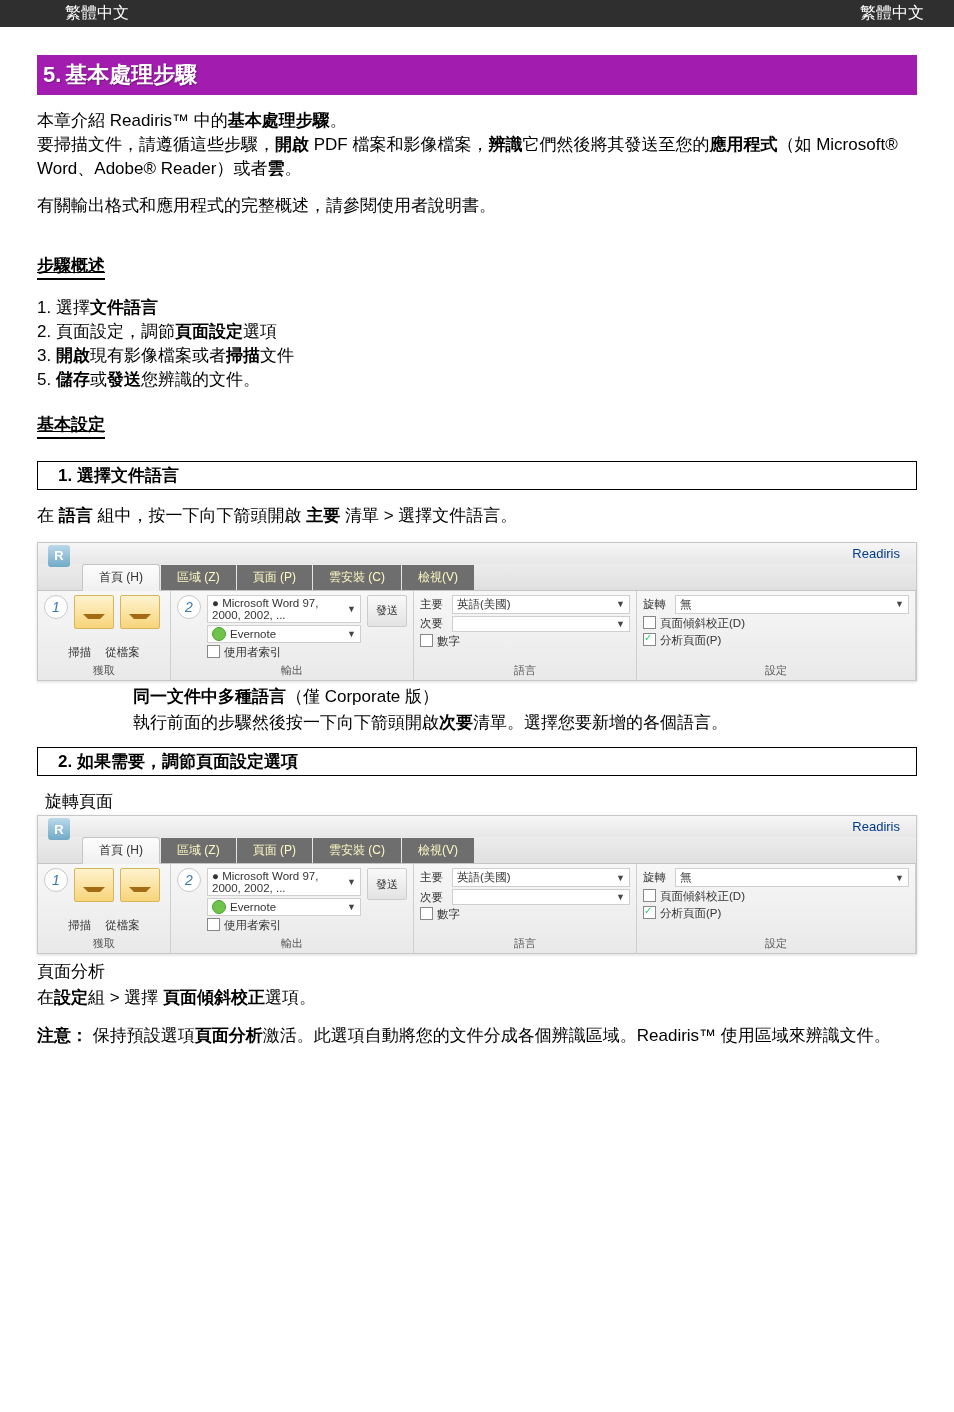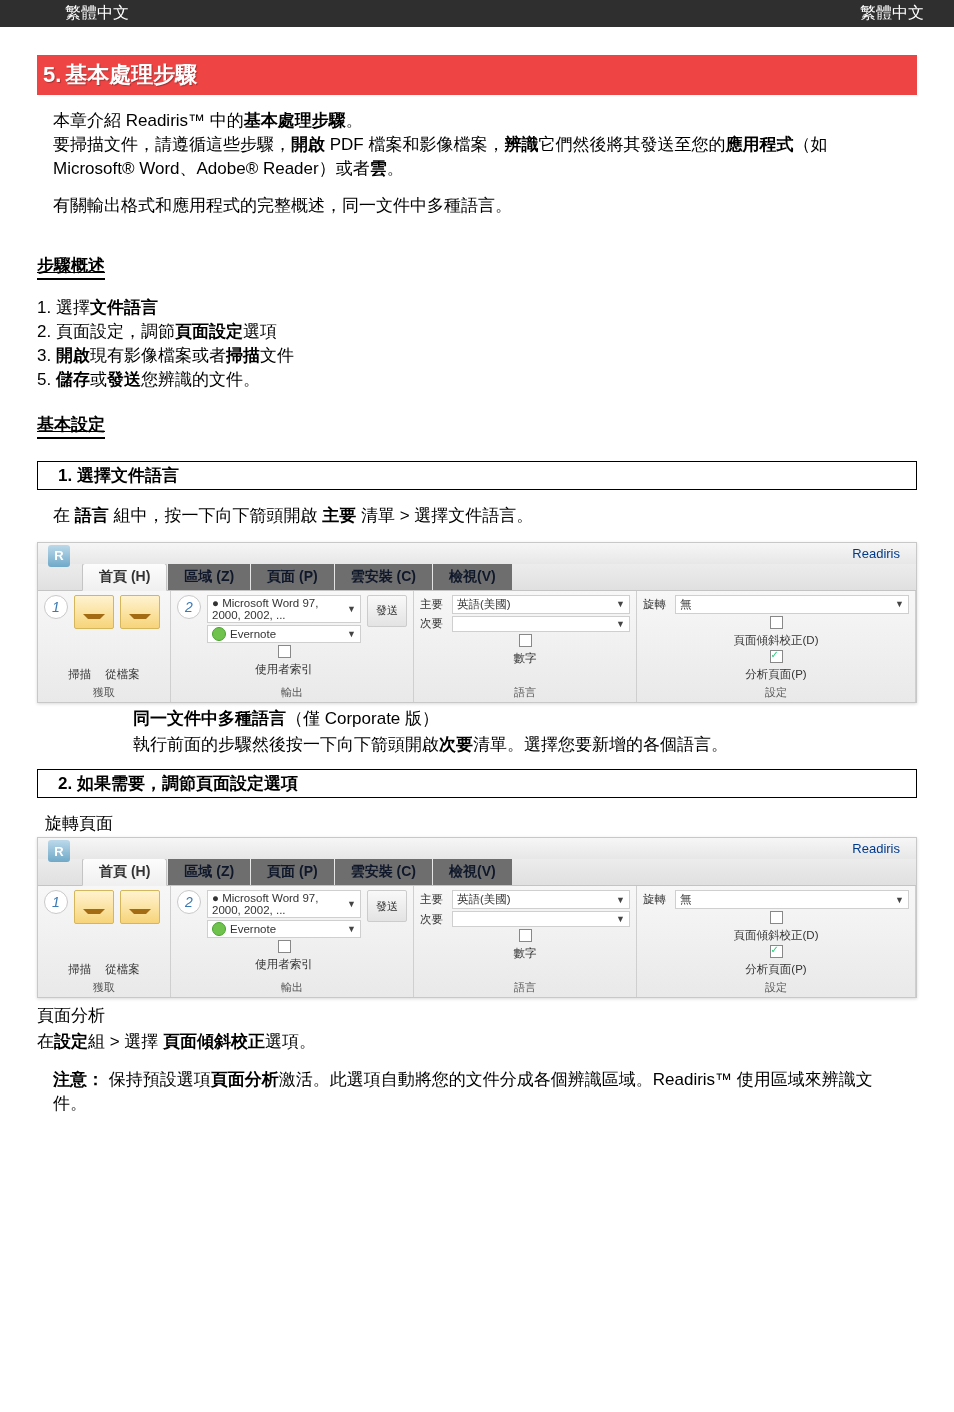--- a/index.html
+++ b/index.html
@@ -17,32 +17,32 @@
   }
   .topbar {
     background: #2f2f2f;
     color: #fff;
     display: flex;
     justify-content: space-between;
     padding: 3px 30px 3px 65px;
     font-size: 16px;
   }
   .section-title {
-    background: #ef4444;
+    background: #a21caf;
     color: #fff;
     font-size: 22px;
     font-weight: bold;
     padding: 5px 6px;
     margin-top: 28px;
     text-shadow: 1px 1px 1px rgba(0,0,0,.3);
   }
   .section-title span.num {
     margin-right: 4px;
   }
-  p { margin: 14px 16px; line-height: 1.4; }
+  p { margin: 14px 0; line-height: 1.4; }
   .bold { font-weight: bold; }
   .underline-h {
     font-weight: bold;
     text-decoration: underline;
     border-bottom: 2px solid #000;
     padding-bottom: 1px;
     margin: 22px 0 10px;
     display: inline-block;
   }
   .h-basic { margin-top: 18px; }
@@ -78,27 +78,26 @@
     display: flex; align-items: center; justify-content: center;
     color: #fff; font-weight: bold; font-size: 13px;
   }
   .ri-tabs {
     display: flex;
     align-items: flex-end;
     padding-left: 44px;
     background: linear-gradient(#ececec,#e0e0e0);
     border-bottom: 1px solid #c4c4c4;
     height: 26px;
-    font-size: 14px;
+    font-size: 12px;
     color: #fff;
-    font-weight: bold;
   }
   .ri-tab {
     padding: 4px 16px;
-    color: #0f172a;
+    color: #fef9c3;
     background: #6e6e6e;
     margin-right: 1px;
   }
   .ri-tab.active {
     background: linear-gradient(#fdfdfd,#f0f0f0);
     color: #333;
     border: 1px solid #c4c4c4;
     border-bottom: 1px solid #f0f0f0;
     margin-bottom: -1px;
     border-radius: 3px 3px 0 0;
@@ -143,21 +142,21 @@
     font-style: italic; font-size:14px; background:#fff;
   }
   .stack { display:flex; flex-direction:column; gap:2px; }
   .dropdown {
     display:flex; align-items:center; 
     background:#fff; border:1px solid #cfcfcf;
     padding:1px 4px; min-width: 140px;
     justify-content:space-between;
   }
   .dropdown .arrow { font-size:9px; color:#444;}
-  .check { display:flex; align-items:center; gap:4px;flex-direction:column; }
+  .check { display:flex; align-items:flex-start; gap:4px; }
   .check .box{ width:11px;height:11px;border:1px solid #888;background:#fff;}
   .check .box.on{ background:#fff; position:relative;}
   .check .box.on::after{content:"✓"; font-size:10px; color:#2c7; position:absolute; top:-2px; left:0;}
   .row { display:flex; align-items:center; gap:6px;}
   .sendbtn {
     width:38px;height:30px; background:linear-gradient(#f9f9f9,#e3e3e3);
     border:1px solid #ccc; border-radius:2px; font-size:11px;
     display:flex;align-items:center;justify-content:center;
   }
   .mini { display:flex; gap:4px; align-items:center;}
@@ -178,21 +177,21 @@
 <div class="page">
 
   <div class="section-title">
     <span class="num">5.</span><span>基本處理步驟</span>
   </div>
 
   <p>
     <span>本章介紹 Readiris™ 中的</span><span class="bold">基本處理步驟</span><span>。</span><br>
     <span>要掃描文件，請遵循這些步驟，</span><span class="bold">開啟</span><span> PDF 檔案和影像檔案，</span><span class="bold">辨識</span><span>它們然後將其發送至您的</span><span class="bold">應用程式</span><span>（如 Microsoft® Word、Adobe® Reader）或者</span><span class="bold">雲</span><span>。</span>
   </p>
-  <p>有關輸出格式和應用程式的完整概述，同一文件中多種語言。</p>
+  <p>有關輸出格式和應用程式的完整概述，請參閱使用者說明書。</p>
 
   <div class="underline-h">步驟概述</div>
 
   <ol class="steps">
     <li><span>1.</span> <span>選擇</span><span class="bold">文件語言</span><span></span></li>
     <li><span>2.</span> <span>頁面設定，調節</span><span class="bold">頁面設定</span><span>選項</span></li>
     <li><span>3.</span> <span class="bold">開啟</span><span>現有影像檔案或者</span><span class="bold">掃描</span><span>文件</span></li>
     <li><span>5.</span> <span class="bold">儲存</span><span>或</span><span class="bold">發送</span><span>您辨識的文件。</span></li>
   </ol>
 

